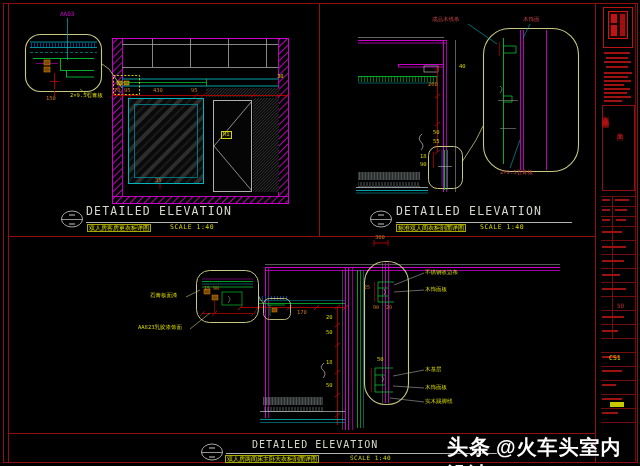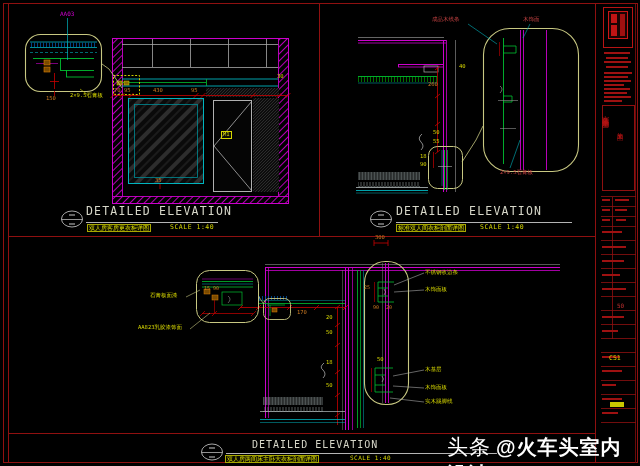--- a/index.html
+++ b/index.html
@@ -15,21 +15,21 @@
   .vtitle{color:#d6d6c8;font-size:11.5px;letter-spacing:1.2px;}
   .vtitle.small{font-size:10px;letter-spacing:1px;}
   .cap{border:1px solid #a8a800;color:#e0e000;font-size:6px;padding:0 1px;background:rgba(50,50,0,.25);}
   .scl{color:#d6d600;font-size:6.5px;letter-spacing:.5px;}
   .vtext{color:#b81414;font-size:7px;writing-mode:vertical-rl;text-orientation:upright;letter-spacing:1px;}
   .tbtxt{color:#c03030;font-size:6px;}
   .shno{color:#d6d600;font-size:6.5px;text-align:right;}
   #wm{position:absolute;left:447px;top:433px;color:#ffffff;
       font-family:"Liberation Sans",sans-serif;font-size:20px;font-weight:700;
       text-shadow:0 1px 2px rgba(0,0,0,.7);letter-spacing:1px;}
-  #wm b{font-weight:400;font-size:21px;margin-right:5px;}
+  #wm b{font-weight:700;font-size:21px;margin-right:5px;}
 </style>
 </head>
 <body>
 
 <div id="stage">
 
 <svg width="640" height="466" viewBox="0 0 640 466">
   <defs>
     <pattern id="mir" width="14" height="14" patternUnits="userSpaceOnUse" patternTransform="rotate(45)">
       <rect width="14" height="14" fill="#0a0a0a"></rect>

